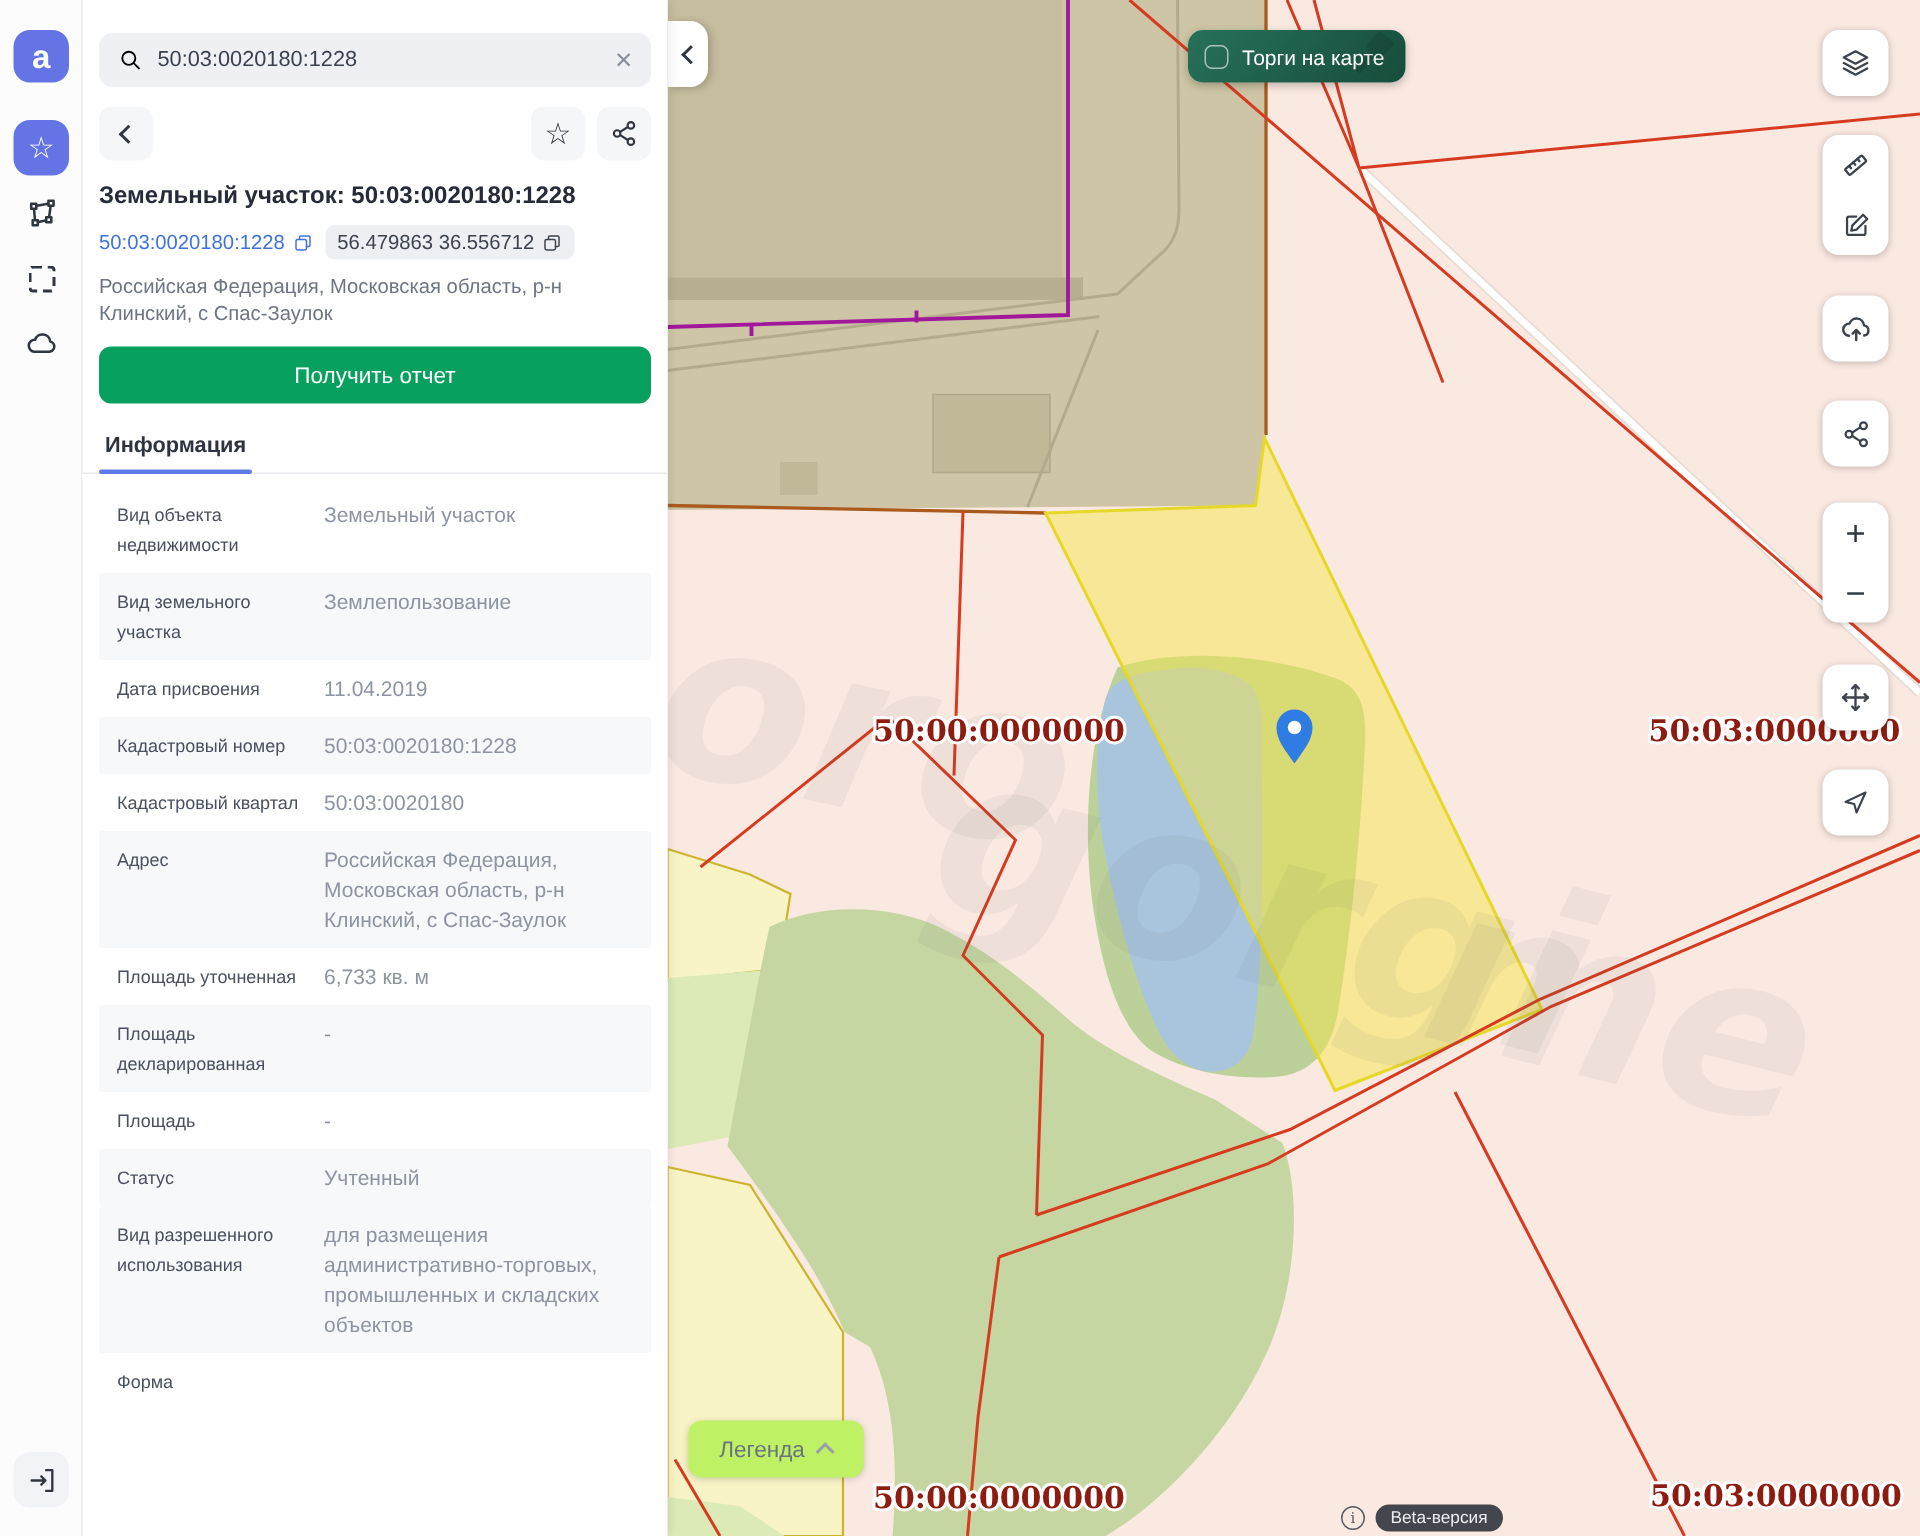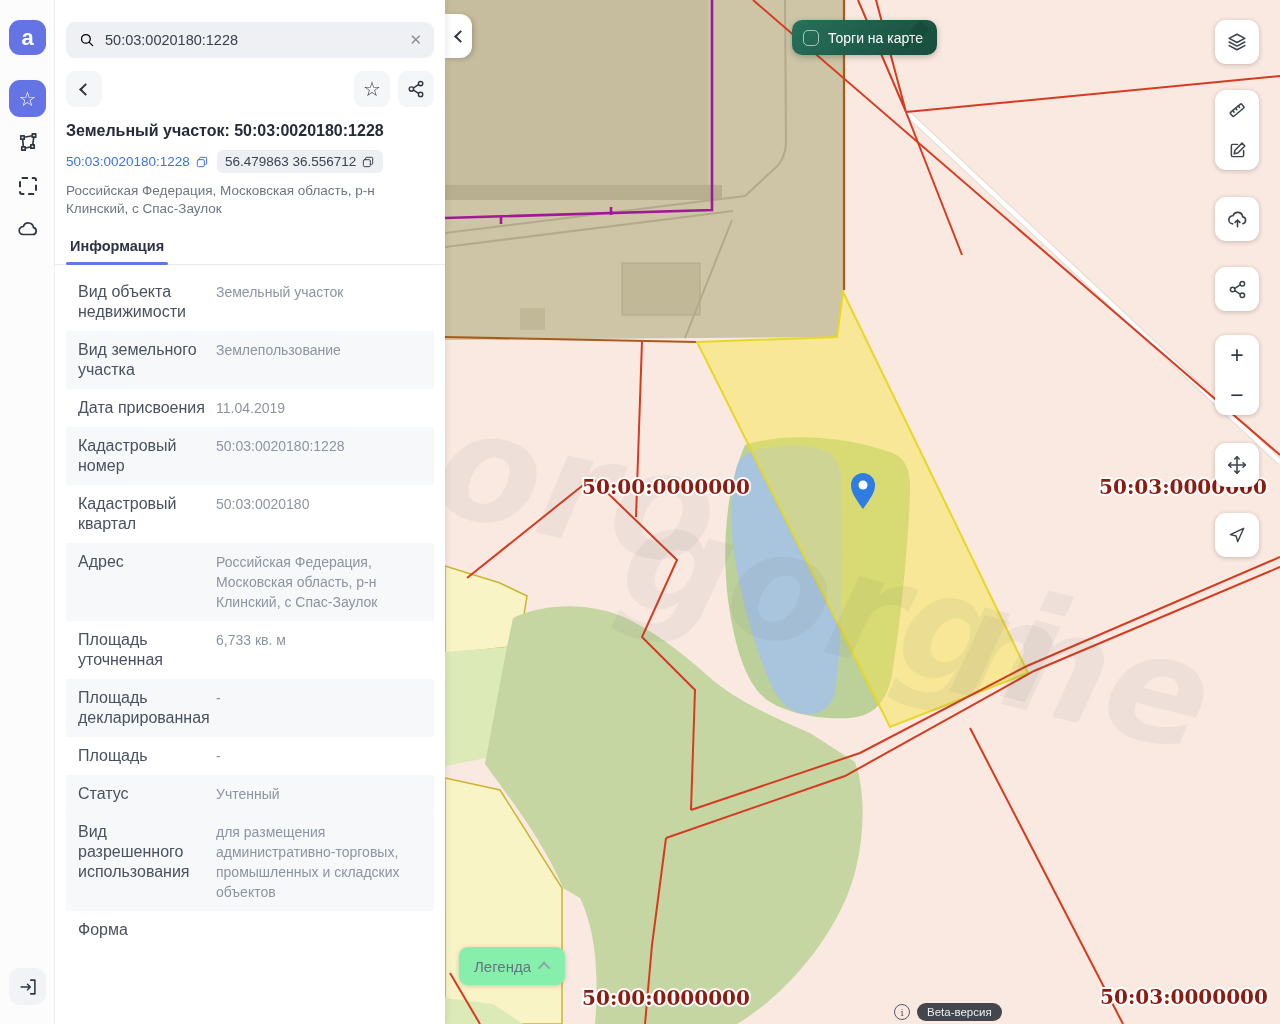--- a/index.html
+++ b/index.html
@@ -32,41 +32,41 @@
   .chip-link { display:flex; align-items:center; gap:5px; color:#3e72df; font-size:13.5px; }
   .chip-gray { display:flex; align-items:center; gap:5px; background:#edeff2; border-radius:6px; padding:4px 8px; color:#3c434f; font-size:13.5px; }
   .addr { margin:9px 11px 0; font-size:13.5px; line-height:18px; color:#6e7582; }
   .report-btn { margin:13px 11px 0; width:368px; height:38px; background:#07a05e; border:none; border-radius:8px; color:#fff; font-size:15px; font-family:inherit; cursor:pointer; }
   .tabs { margin:14px 0 0; position:relative; border-bottom:1px solid #e8eaee; padding:0 11px; }
   .tab { display:inline-block; padding:6px 4px 10px; font-size:14.5px; font-weight:bold; color:#2d3342; position:relative; }
   .tab .underline { position:absolute; left:0; right:0; bottom:-1px; height:3px; background:#5d7ae6; border-radius:2px; }
   .info-table { margin:8px 11px 0; }
   .irow { display:flex; gap:10px; padding:9px 12px; border-radius:2px; }
   .irow.alt { background:#f7f8fa; }
-  .irow .lbl { width:128px; flex:none; font-size:16px; line-height:20px; color:#49505f; }
+  .irow .lbl { width:128px; flex:none; font-size:12px; line-height:20px; color:#49505f; }
   .irow .val { flex:1; font-size:14px; line-height:20px; color:#8d94a1; }
 
   
   .map { position:absolute; left:445px; top:0; width:835px; height:1024px; background:#fae9e1; overflow:hidden; }
   .map svg.base { position:absolute; left:0; top:0; }
 
   .collapse-tab { position:absolute; left:0; top:14px; width:27px; height:44px; background:#fff; border-radius:0 12px 12px 0; box-shadow:2px 1px 5px rgba(0,0,0,.18); display:flex; align-items:center; justify-content:center; z-index:5; }
   .chev { width:9px; height:9px; border-left:2.2px solid #2f3640; border-bottom:2.2px solid #2f3640; transform:rotate(45deg); margin-left:3px; }
   .chev-up { width:9px; height:9px; border-left:2px solid #9aa0ab; border-top:2px solid #9aa0ab; transform:rotate(45deg) translateY(2px); }
 
   .trades-btn { position:absolute; left:347px; top:20px; height:35px; padding:0 14px 0 11px; background:linear-gradient(135deg,#27715a,#174c3b); border-radius:10px; box-shadow:0 2px 6px rgba(0,0,0,.25); display:flex; align-items:center; gap:9px; color:#fff; font-size:14px; overflow:hidden; z-index:5; }
   .trades-check { width:16px; height:16px; border:1.6px solid rgba(255,255,255,.6); border-radius:5px; flex:none; }
   .trades-gavel { position:absolute; right:2px; top:-4px; opacity:.55; }
 
   .mapctl { position:absolute; left:770px; width:44px; background:#fff; border-radius:11px; box-shadow:0 1px 5px rgba(0,0,0,.22); display:flex; flex-direction:column; align-items:center; z-index:5; color:#3c434c; }
   .mapctl .cbtn { width:44px; height:40px; display:flex; align-items:center; justify-content:center; cursor:pointer; }
   .single { height:44px; justify-content:center; }
   .zchar { font-size:23px; color:#2f3640; line-height:1; }
 
-  .legend-btn { position:absolute; left:14px; top:947px; width:106px; height:38px; background:#86efac; border-radius:9px; box-shadow:0 1px 5px rgba(0,0,0,.18); display:flex; align-items:center; justify-content:center; gap:10px; font-size:15px; color:#6b7280; z-index:5; }
+  .legend-btn { position:absolute; left:14px; top:947px; width:117px; height:38px; background:#bef264; border-radius:9px; box-shadow:0 1px 5px rgba(0,0,0,.18); display:flex; align-items:center; justify-content:center; gap:10px; font-size:15px; color:#6b7280; z-index:5; }
 
   .scalebar { position:absolute; left:173px; top:1002px; width:145px; height:16px; background:rgba(255,255,255,.72); border-left:1.5px solid #4a4a4a; border-right:1.5px solid #4a4a4a; border-bottom:1.5px solid #4a4a4a; display:flex; align-items:center; justify-content:center; font-size:11px; color:#333; z-index:5;margin-top:40px; }
 
   .attr-strip { position:absolute; left:560px; top:1000px; width:275px; height:22px; background:rgba(255,255,255,.82); display:flex; align-items:center; gap:14px; padding-left:10px; font-size:12px; color:#30343a; z-index:5; }
   .beta-pill { position:absolute; left:472px; top:1003px; height:18px; padding:0 10px; background:#43474d; border-radius:9px; color:#eceef0; font-size:11.5px; display:flex; align-items:center; z-index:5; }
   .info-circ { position:absolute; left:449px; top:1004px; width:16px; height:16px; border:1.3px solid #565b62; border-radius:50%; color:#565b62; font-size:10px; font-family:"DejaVu Serif",serif; display:flex; align-items:center; justify-content:center; z-index:5; }
 
   svg.ic { stroke:currentColor; fill:none; stroke-width:1.7; stroke-linecap:round; stroke-linejoin:round; }
   .cad-label { font-family:"DejaVu Serif",serif; font-weight:bold; font-size:20px; fill:#8e1b10; stroke:#fff; stroke-width:4px; paint-order:stroke; text-anchor:middle; }
   .wm { font-family:"DejaVu Sans",sans-serif; font-style:italic; font-weight:bold; fill:rgba(90,95,102,.07); }
@@ -146,20 +146,21 @@
         <span>56.479863 36.556712</span>
         <svg class="ic" width="14" height="14" viewBox="0 0 24 24">
             <rect x="4" y="8" width="12" height="12" rx="2"></rect>
             <path d="M8 8 V5.5 A1.5 1.5 0 0 1 9.5 4 H18.5 A1.5 1.5 0 0 1 20 5.5 V14.5 A1.5 1.5 0 0 1 18.5 16 H16"></path>
           </svg>
       </span>
     </div>
 
     <div class="addr">Российская Федерация, Московская область, р-н Клинский, с Спас-Заулок</div>
 
+    <button class="report-btn">Получить отчет</button>
 
     <div class="tabs">
       <span class="tab"><span>Информация</span><span class="underline"></span></span>
     </div>
 
     <div class="info-table">
 
         <div class="irow">
           <div class="lbl">Вид объекта недвижимости</div>
           <div class="val">Земельный участок</div>

